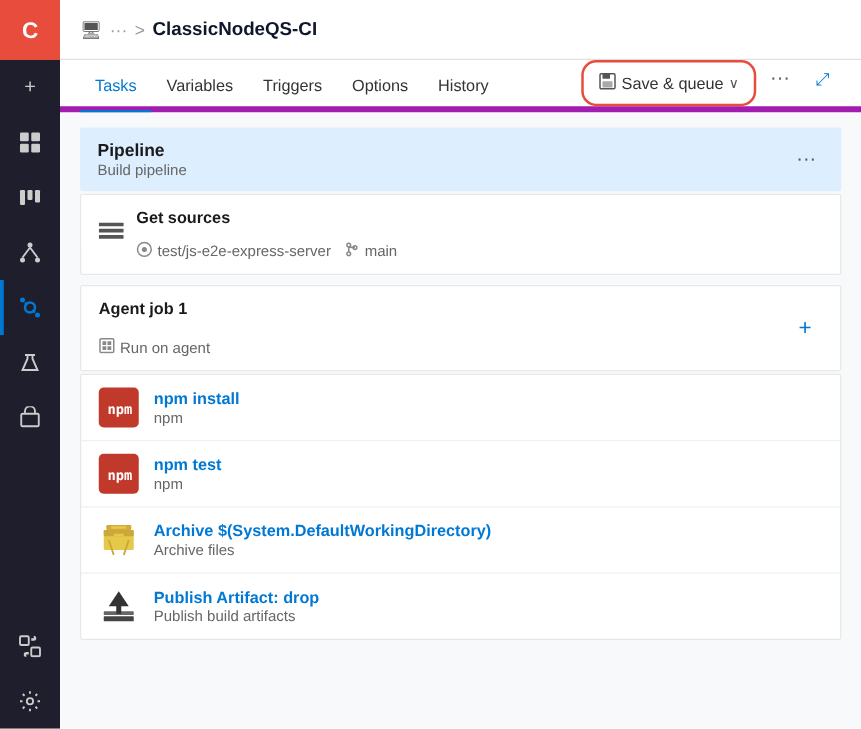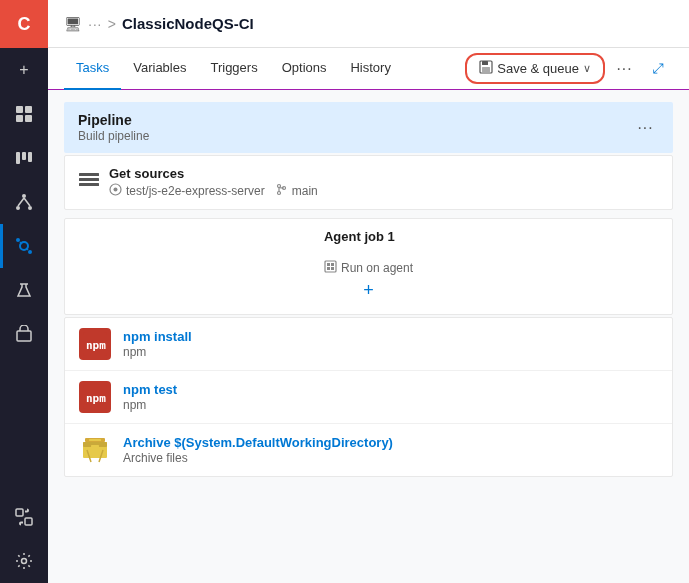--- a/index.html
+++ b/index.html
@@ -93,23 +93,22 @@
     }
     .breadcrumb-title {
       font-size: 15px;
       font-weight: 600;
       color: #0f172a;
     }
 
     
     .nav-tabs {
       display: flex;
-      align-items: center;
       padding: 0 16px;
-      border-bottom: 1px solid #a21caf;
+      border-bottom: 5px solid #a21caf;
       background: #fff;
       height: 42px;
       gap: 0;
     }
     .nav-tab {
       padding: 0 12px;
       height: 42px;
       display: flex;
       align-items: center;
       cursor: pointer;
@@ -228,41 +227,40 @@
     }
     .get-sources-title {
       font-size: 13px;
       font-weight: 600;
       color: #1a1a1a;
     }
     .get-sources-meta {
       display: flex;
       align-items: center;
       gap: 10px;
-      margin-top: 2px;
+      margin-top: 12px;
     }
     .meta-item {
       display: flex;
       align-items: center;
       gap: 4px;
       font-size: 12px;
       color: #666;
     }
 
     
     .agent-job {
       background: #fff;
       border: 1px solid #e8e8e8;
       border-radius: 2px;
       padding: 10px 14px;
       margin-bottom: 2px;
       display: flex;
       align-items: center;
       justify-content: space-between;
-      flex-direction: column;
     }
     .agent-job-info .job-title {
       font-size: 13px;
       font-weight: 600;
       color: #1a1a1a;
     }
     .agent-job-info .job-sub {
       display: flex;
       align-items: center;
       gap: 4px;
@@ -562,17 +560,30 @@
             <rect x="6" y="4" width="20" height="4" rx="1" fill="#d4a93a"></rect>
             <rect x="10" y="5" width="12" height="2" rx="0.5" fill="#e6c94a"></rect>
           </svg>
         </div>
         <div class="task-info">
           <div class="task-title">Archive $(System.DefaultWorkingDirectory)</div>
           <div class="task-sub">Archive files</div>
         </div>
       </div>
 
+      <div class="task-item">
+        <div class="task-icon publish">
+          <svg width="32" height="32" viewBox="0 0 32 32" fill="none">
+            <rect x="4" y="24" width="24" height="4" rx="0.5" fill="#444"></rect>
+            <rect x="4" y="20" width="24" height="3" rx="0.5" fill="#666"></rect>
+            <polygon points="16,4 8,16 14,16 14,22 18,22 18,16 24,16" fill="#333"></polygon>
+          </svg>
+        </div>
+        <div class="task-info">
+          <div class="task-title">Publish Artifact: drop</div>
+          <div class="task-sub">Publish build artifacts</div>
+        </div>
+      </div>
 
     </div>
 
   </div>
 </div>
 
 </body></html>

